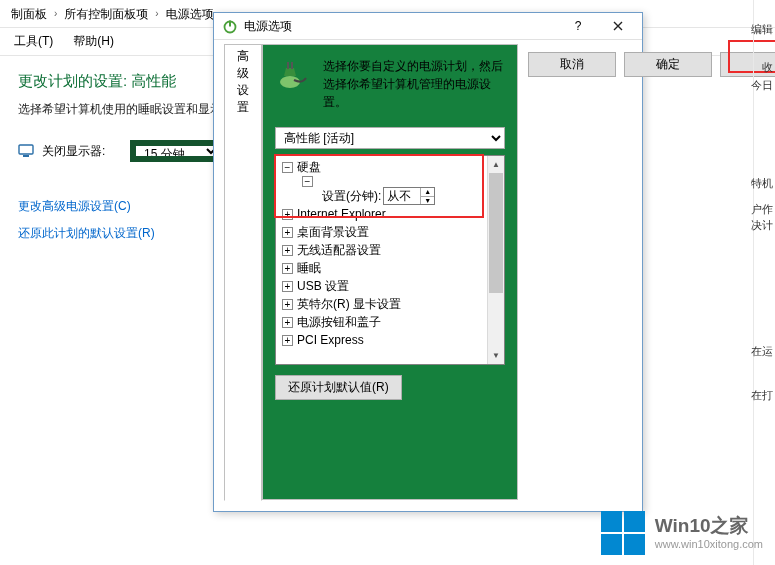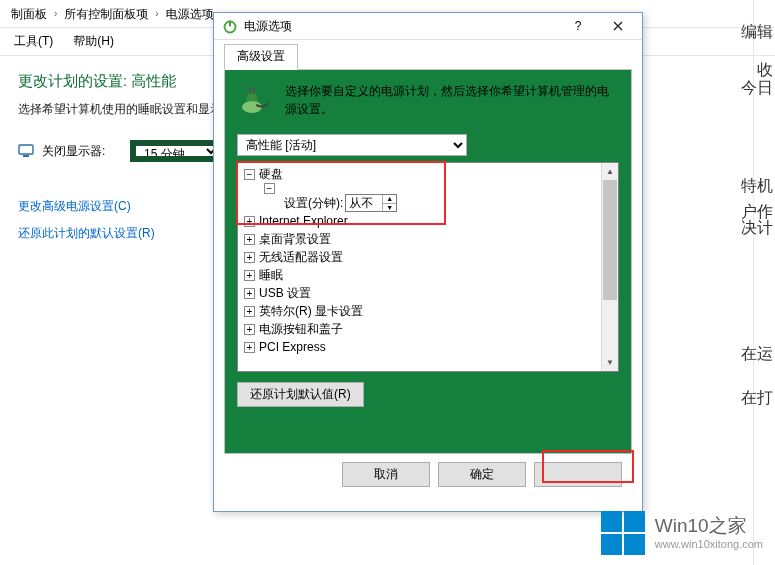--- a/index.html
+++ b/index.html
@@ -123,24 +123,24 @@
   .dlg-titlebar .winbtn {
     width: 40px;
     height: 22px;
     display: flex;
     align-items: center;
     justify-content: center;
     cursor: default;
   }
   .dlg-body {
     flex: 1;
-    padding: 4px 10px 24px;
+    padding: 4px 10px 11px;
     border-top: 1px solid #e1e1e1;
     display: flex;
-    flex-direction: column;
+    flex-direction: row;
   }
   .tabs-row {
     display: flex;
     position: relative;
     margin-bottom: -1px;
     z-index: 1;
   }
   .tab {
     padding: 3px 12px 4px;
     border: 1px solid #c0c0c0;
@@ -308,21 +308,21 @@
     border: 2px solid #ec2a2a;
     pointer-events: none;
   }
   
   .right-strip {
     position: absolute;
     right: 0; top: 0;
     width: 22px;
     border-left: 1px solid #e8e8e8;
     height: 100%;
-    font-size: 16px;
+    font-size: 11px;
     color: #333;
   }
   .right-strip .rs {
     position: absolute;
     right: 2px;
     white-space: nowrap;
   }
   
   .watermark {
     position: absolute;
@@ -334,21 +334,21 @@
   }
   .wm-logo {
     width: 44px; height: 44px;
     display: grid;
     grid-template-columns: 1fr 1fr;
     grid-template-rows: 1fr 1fr;
     gap: 2px;
   }
   .wm-logo div { background: #0288d1; }
   .wm-text { line-height: 1.2; }
-  .wm-text .l1 { font-size: 19px; font-weight: 400; color: #666; }
+  .wm-text .l1 { font-size: 19px; font-weight: 700; color: #666; }
   .wm-text .l2 { font-size: 11px; color: #999; }
 </style>
 </head>
 <body>
 
 <div class="bg-window">
   <div class="bg-address">
     <span class="crumb">制面板</span>
     <span class="sep">›</span>
     <span class="crumb">所有控制面板项</span>

